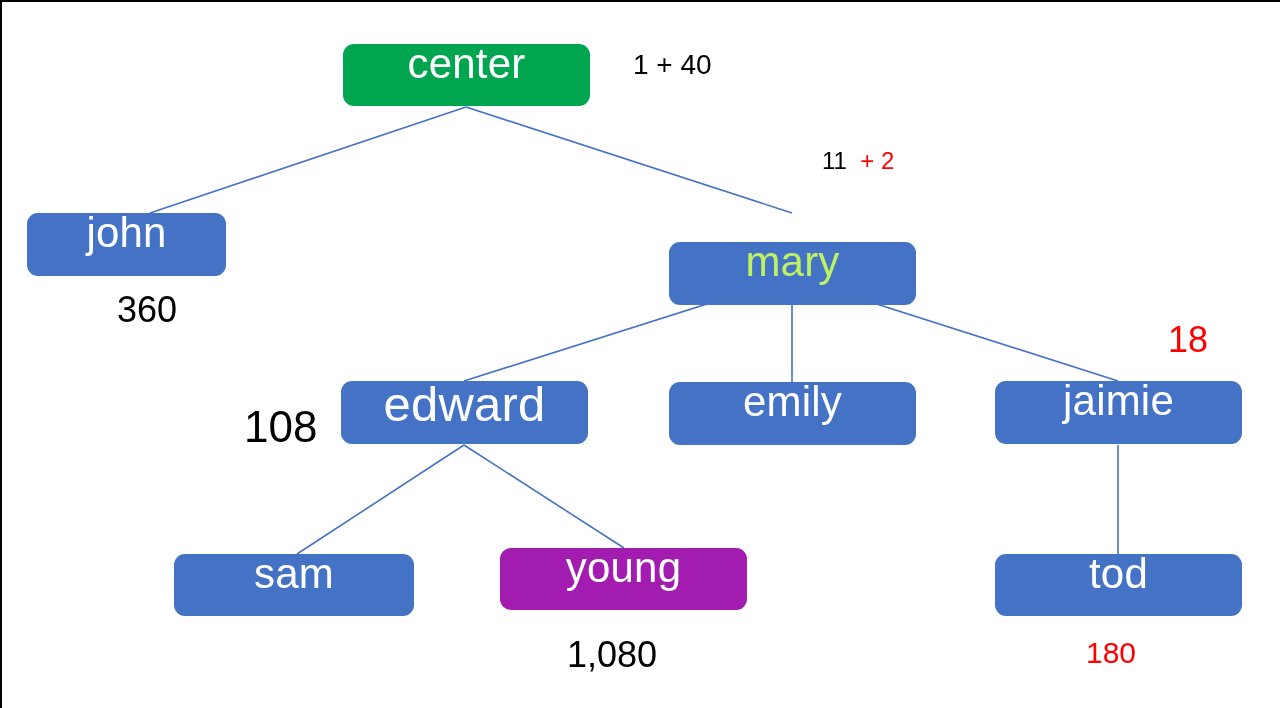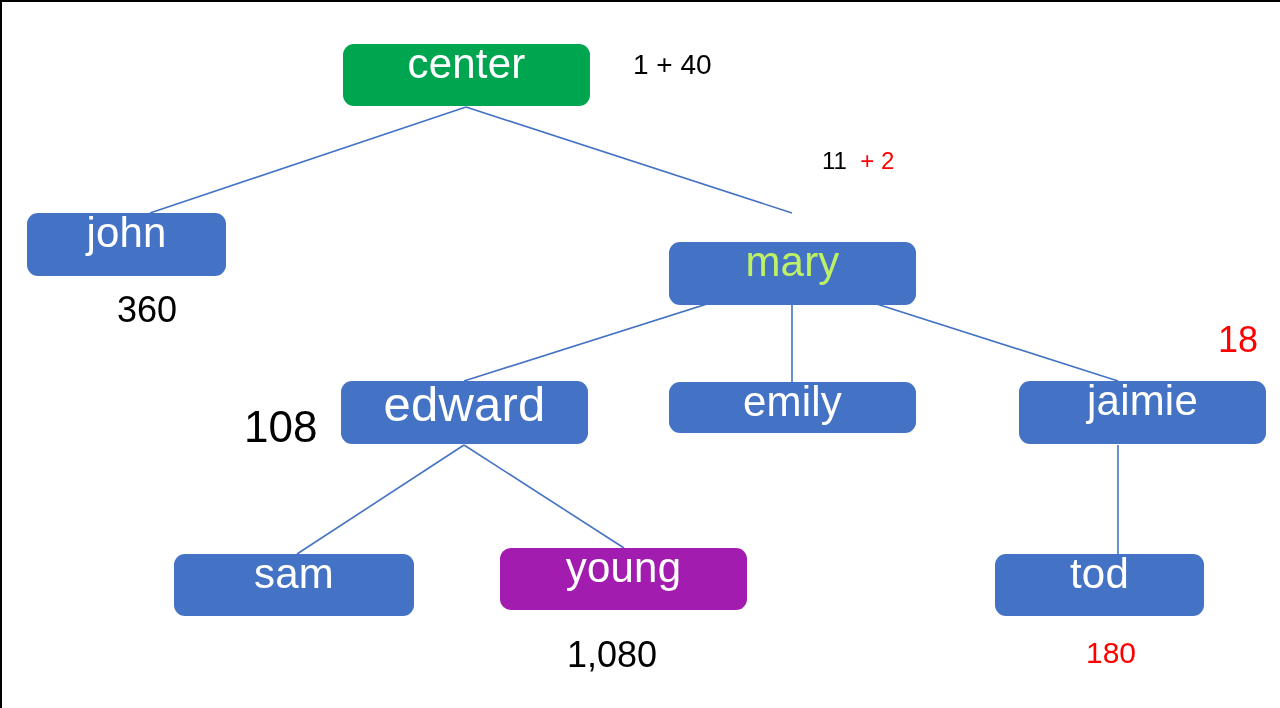--- a/index.html
+++ b/index.html
@@ -78,38 +78,38 @@
       </div>
       <div class="node" style="left: 25px; top: 211px; width: 199px; height: 63px; background: rgb(68, 114, 196); color: rgb(255, 255, 255); font-size: 42px;">
         <span class="node-label">john</span>
       </div>
       <div class="node" style="left: 667px; top: 211px; width: 247px; height: 63px; background: rgb(68, 114, 196); color: #bef264; font-size: 42px; margin-top: 29px;">
         <span class="node-label">mary</span>
       </div>
       <div class="node" style="left: 339px; top: 379px; width: 247px; height: 63px; background: rgb(68, 114, 196); color: rgb(255, 255, 255); font-size: 49px;">
         <span class="node-label">edward</span>
       </div>
-      <div class="node" style="left: 667px; top: 380px; width: 247px; height: 51px; background: rgb(68, 114, 196); color: rgb(255, 255, 255); font-size: 42px;">
+      <div class="node" style="left: 667px; top: 380px; width: 247px; height: 63px; background: rgb(68, 114, 196); color: rgb(255, 255, 255); font-size: 42px;">
         <span class="node-label">emily</span>
       </div>
-      <div class="node" style="left: 993px; top: 379px; width: 247px; height: 63px; background: rgb(68, 114, 196); color: rgb(255, 255, 255); font-size: 42px; margin-left: 24px;">
+      <div class="node" style="left: 993px; top: 379px; width: 247px; height: 63px; background: rgb(68, 114, 196); color: rgb(255, 255, 255); font-size: 42px;">
         <span class="node-label">jaimie</span>
       </div>
       <div class="node" style="left: 172px; top: 552px; width: 240px; height: 62px; background: rgb(68, 114, 196); color: rgb(255, 255, 255); font-size: 42px;">
         <span class="node-label">sam</span>
       </div>
       <div class="node" style="left: 498px; top: 546px; width: 247px; height: 62px; background: #a21caf; color: rgb(255, 255, 255); font-size: 42px;">
         <span class="node-label">young</span>
       </div>
-      <div class="node" style="left: 993px; top: 552px; width: 209px; height: 62px; background: rgb(68, 114, 196); color: rgb(255, 255, 255); font-size: 42px;">
+      <div class="node" style="left: 993px; top: 552px; width: 247px; height: 62px; background: rgb(68, 114, 196); color: rgb(255, 255, 255); font-size: 42px;">
         <span class="node-label">tod</span>
       </div>
     </div>
   <div id="note-layer">
       <div class="note note-split" style="left: 631px; top: 49px; font-size: 28px;"><span class="note-black">1 + 40</span></div>
       <div class="note note-split" style="left: 820px; top: 147px; font-size: 24px; text-decoration: underline;"><span class="note-black">11</span><span class="note-black">&nbsp;&nbsp;</span><span class="note-red">+ 2</span></div>
       <div class="note note-split" style="left: 115px; top: 290px; font-size: 36px;"><span class="note-black">360</span></div>
-      <div class="note note-split" style="left: 1216px; top: 320px; font-size: 36px;"><span class="note-red">18</span></div>
+      <div class="note note-split" style="left: 1166px; top: 320px; font-size: 36px;"><span class="note-red">18</span></div>
       <div class="note note-split" style="left: 242px; top: 403px; font-size: 44px;"><span class="note-black">108</span></div>
       <div class="note note-split" style="left: 565px; top: 635px; font-size: 36px;"><span class="note-black">1,080</span></div>
       <div class="note note-split" style="left: 1084px; top: 636px; font-size: 30px;"><span class="note-red">180</span></div>
     </div>
 </div>
 
 </body></html>

